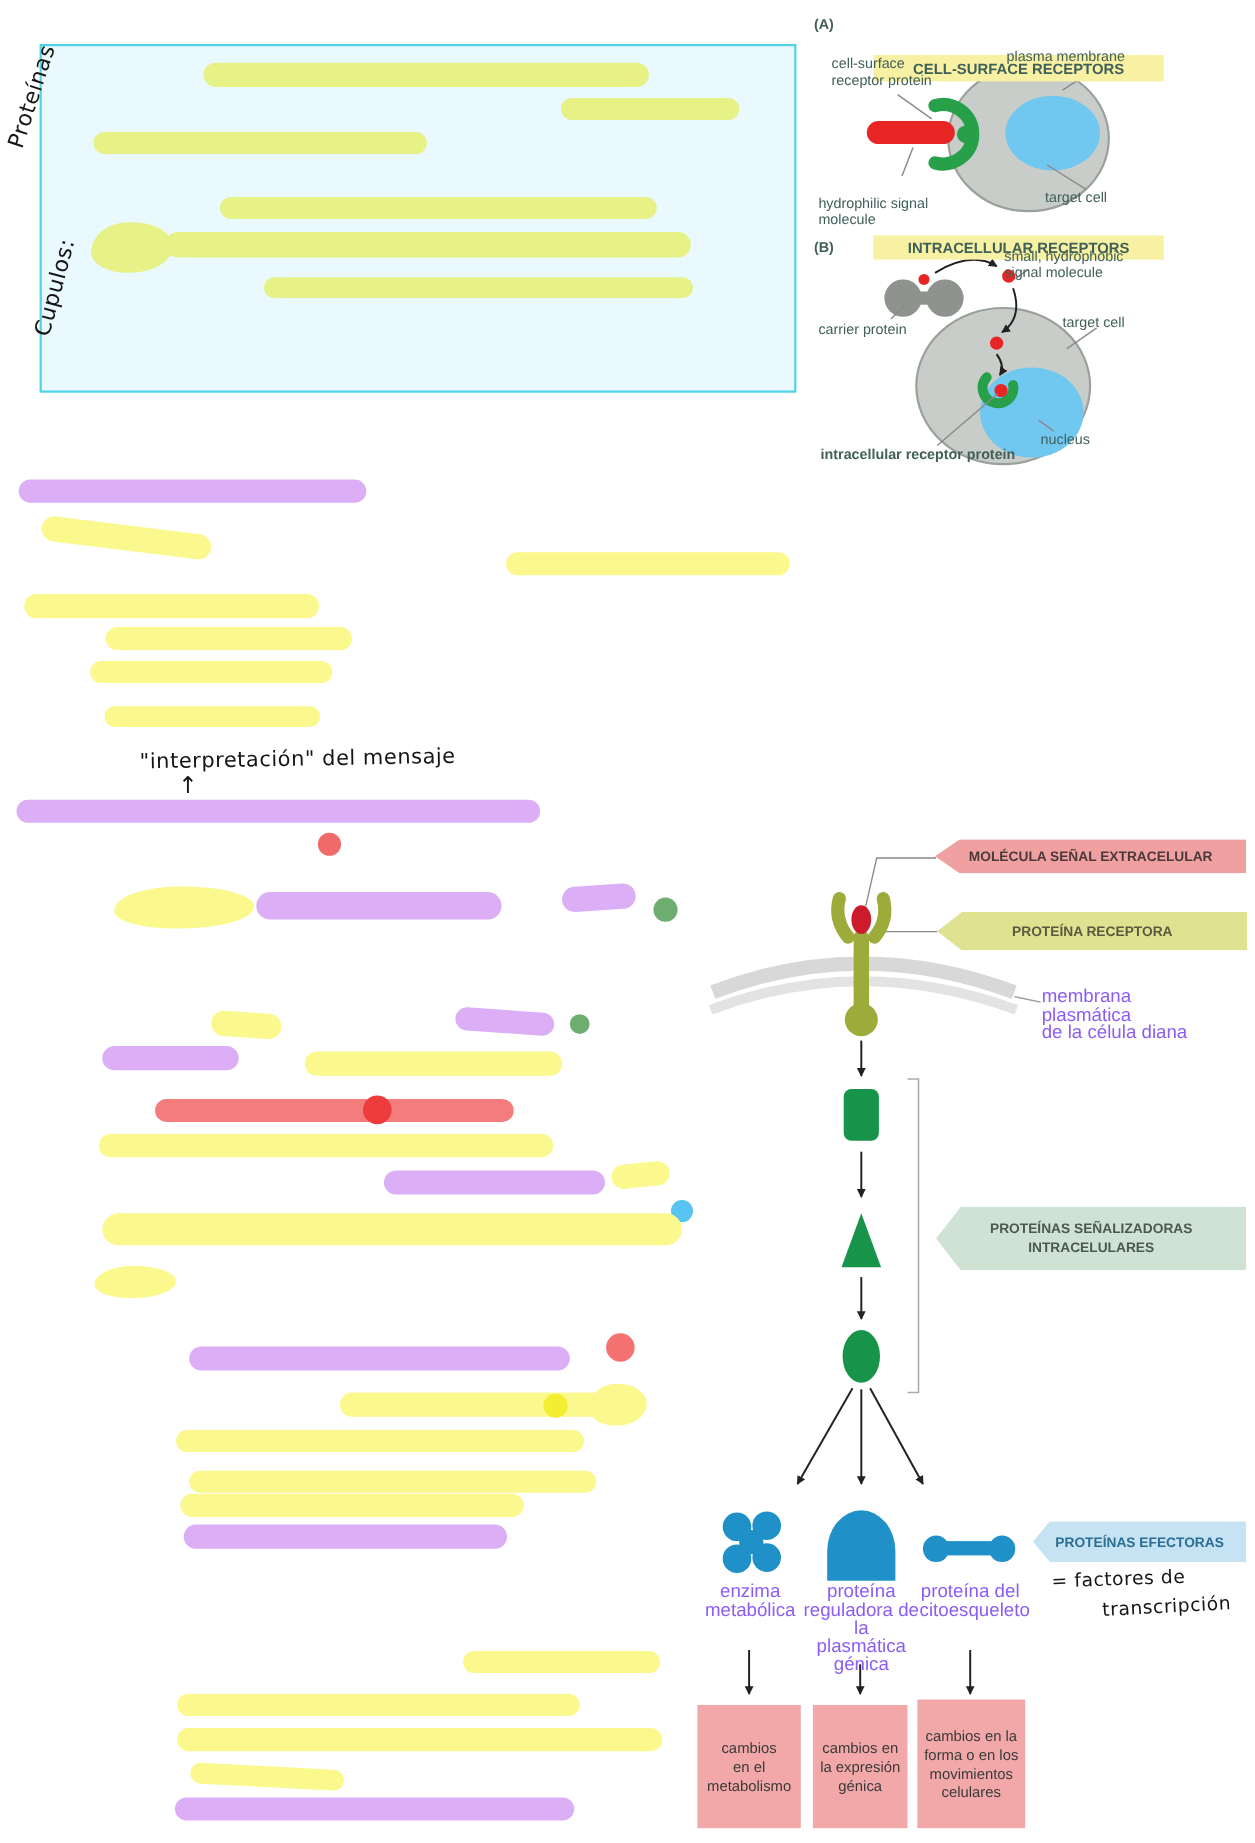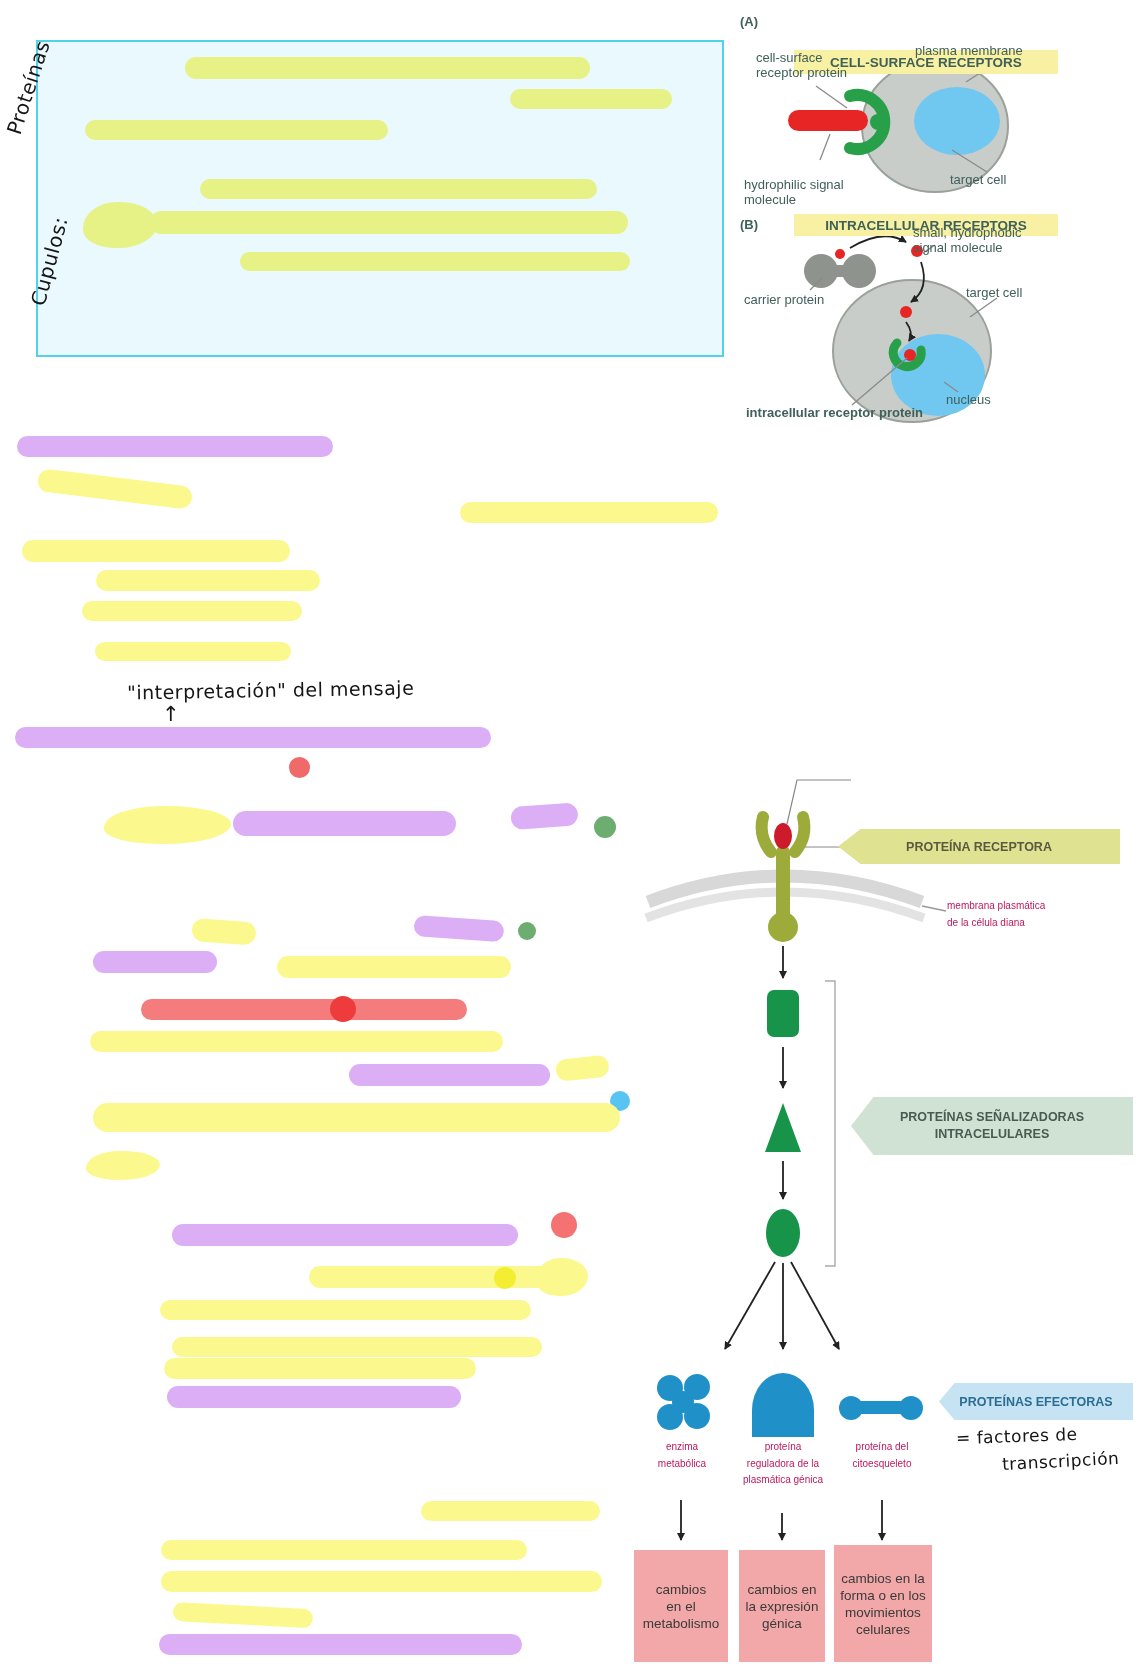--- a/index.html
+++ b/index.html
@@ -11,21 +11,21 @@
             background:#e9f9fd;border:2px solid #50d2e8;}
   .hand{position:absolute;color:#151515;font-family:"DejaVu Sans",sans-serif;
         letter-spacing:.5px;white-space:nowrap;}
   .ml{white-space:pre-line;}
   .enlabel{position:absolute;font-size:13px;line-height:14.5px;color:#41605a;white-space:pre-line;}
   .entitle{position:absolute;background:#f8f0a2;color:#3f6058;font-weight:bold;font-size:13.5px;
            display:flex;align-items:center;justify-content:center;}
   .chev{position:absolute;display:flex;align-items:center;justify-content:center;
         font-weight:bold;text-align:center;
         clip-path:polygon(0% 50%,8% 0%,100% 0%,100% 100%,8% 100%);}
-  .eslabel{position:absolute;font-size:10px;line-height:16.5px;color:#be185d;text-align:center;white-space:pre-line;}
+  .eslabel{position:absolute;font-size:17px;line-height:16.5px;color:#8b5cf6;text-align:center;white-space:pre-line;}
   .outcome{position:absolute;background:#f2a8a8;color:#3a3a3a;font-size:13.5px;line-height:17px;
            display:flex;align-items:center;justify-content:center;text-align:center;white-space:pre-line;}
   svg{position:absolute;left:0;top:0;}
 </style>
 </head>
 <body>
 
 <div id="cyan-box"></div>
 
 <div id="highlight-layer">
@@ -184,21 +184,22 @@
     <g fill="#2090c8">
       <circle cx="251" cy="708" r="12"></circle>
         <circle cx="311" cy="708" r="12"></circle>
       <rect x="251" y="701" width="60" height="13"></rect>
     </g>
 
     <line x1="81" y1="800" x2="81" y2="840" stroke="#222" stroke-width="1.8" marker-end="url(#ahES)"></line>
     <line x1="182" y1="813" x2="182" y2="840" stroke="#222" stroke-width="1.8" marker-end="url(#ahES)"></line>
     <line x1="282" y1="800" x2="282" y2="840" stroke="#222" stroke-width="1.8" marker-end="url(#ahES)"></line>
   </svg>
-  <div class="chev" style="left:238px;top:129px;width:282px;height:35px;background:#dfe391;color:#5a5a40;font-size:12.5px;">PROTEÍNA RECEPTORA</div>
+  <div class="chev" style="left:250px;top:63px;width:283px;height:31px;background:#f0a0a0;color:#4a3a3a;font-size:12.5px;">MOLÉCULA SEÑAL EXTRACELULAR</div>
+  <div class="chev" style="left:252px;top:129px;width:282px;height:35px;background:#dfe391;color:#5a5a40;font-size:12.5px;">PROTEÍNA RECEPTORA</div>
   <div class="eslabel ml" style="left:347px;top:198px;width:150px;text-align:left;">membrana plasmática
 de la célula diana</div>
   <div class="chev ml" style="left:251px;top:397px;width:282px;height:58px;background:#cfe2d4;color:#4a5a50;font-size:12.5px;line-height:17px;">PROTEÍNAS SEÑALIZADORAS
 INTRACELULARES</div>
   <div class="chev" style="left:339px;top:683px;width:194px;height:37px;background:#c5e3f3;color:#2c6d93;font-size:12.5px;">PROTEÍNAS EFECTORAS</div>
   <div class="eslabel" style="left:36px;top:739px;width:92px;">enzima
 metabólica</div>
   <div class="eslabel" style="left:125px;top:739px;width:116px;">proteína
 reguladora de la
 plasmática génica</div>

